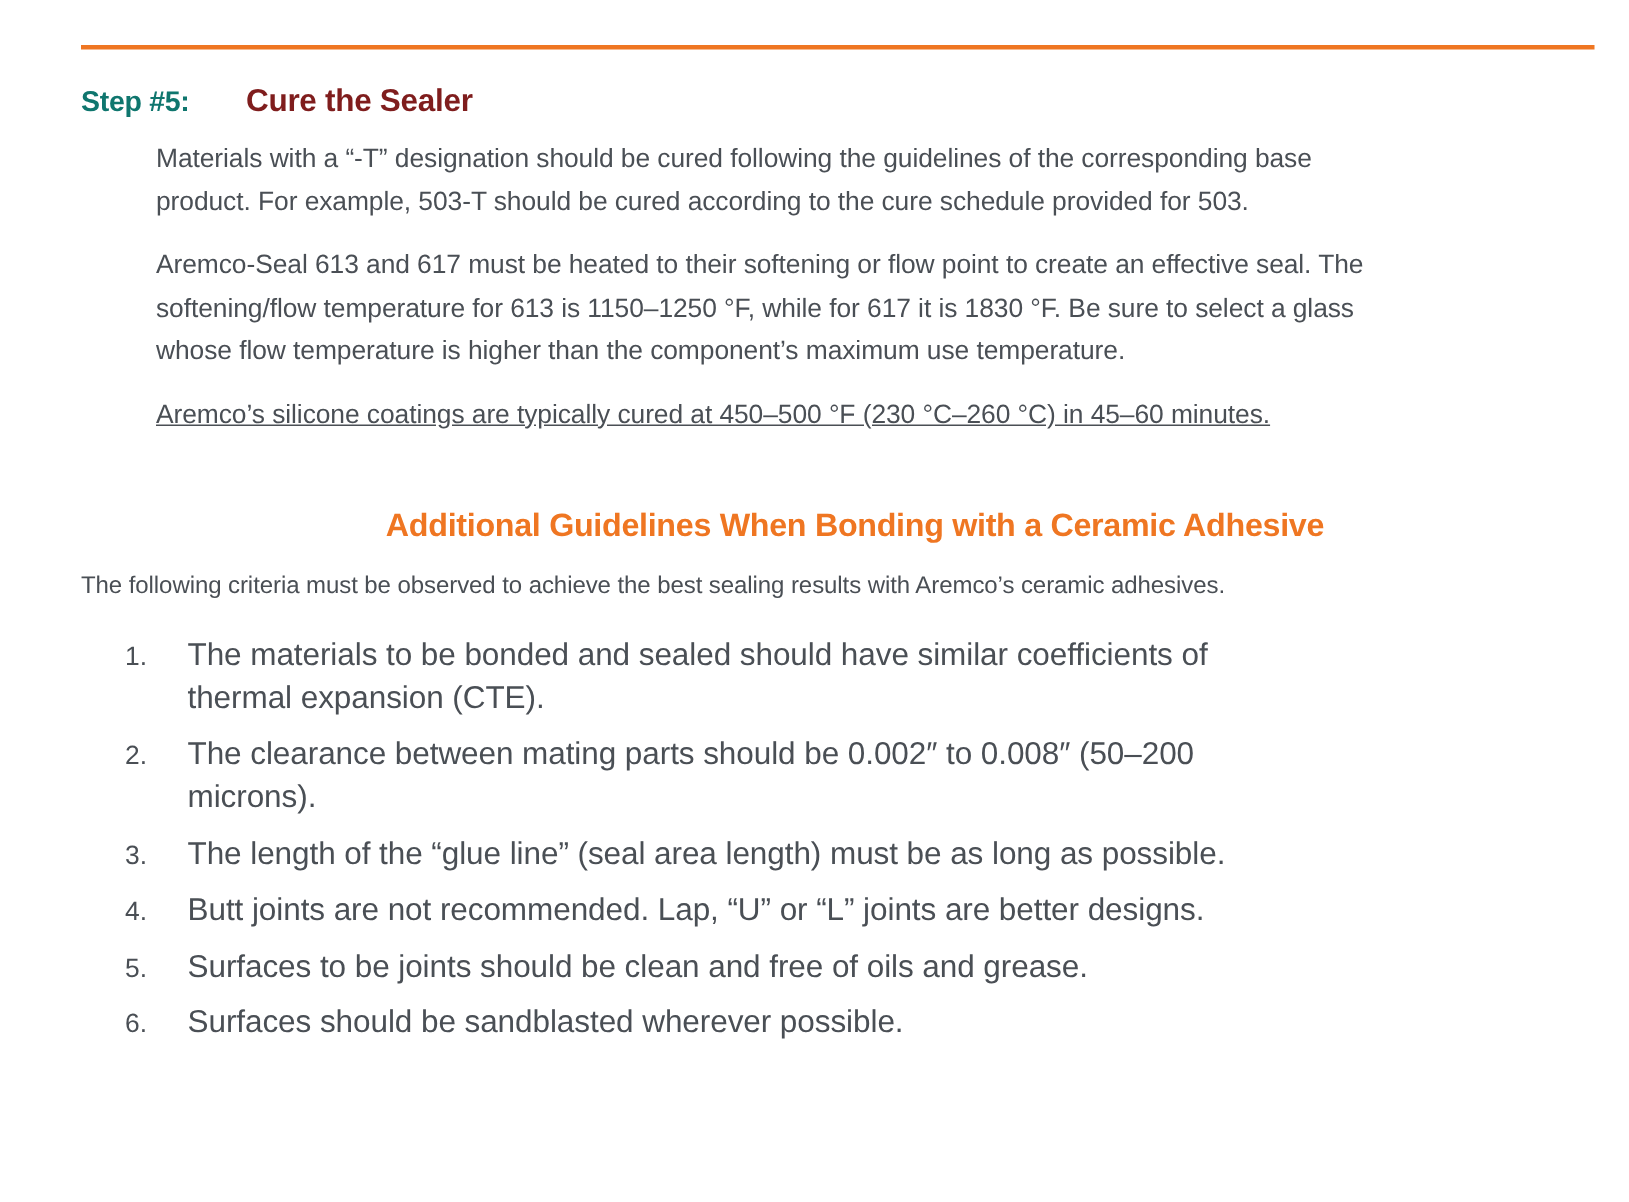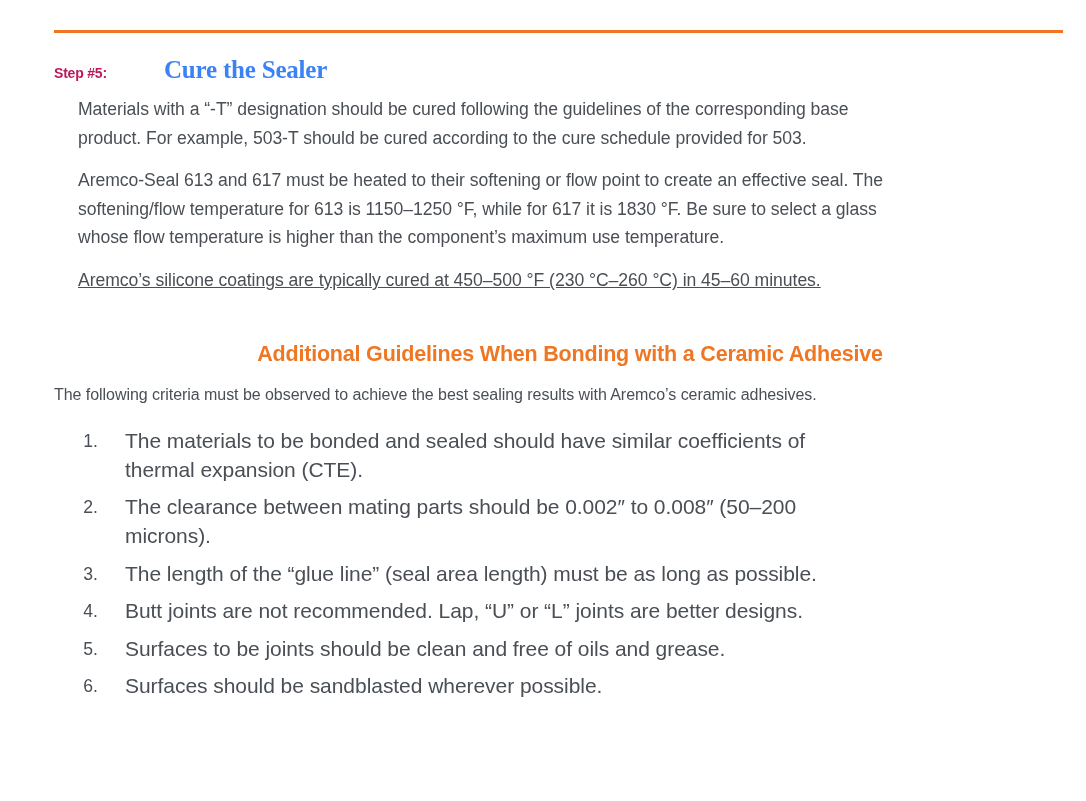--- a/index.html
+++ b/index.html
@@ -39,38 +39,37 @@
   }
 
   
   .step-heading {
     display: flex;
     align-items: baseline;
     padding-left: 54px;
     margin-bottom: 11px;
   }
   .step-label {
-    color: #be185d;
-    font-size: 14px;
+    color: #0f766e;
+    font-size: 19px;
     font-weight: bold;
     letter-spacing: -0.2px;
     width: 110px;
     flex: 0 0 110px;
   }
   .step-title {
-    color: #3b82f6;
-    font-size: 25px;
+    color: #7f1d1d;
+    font-size: 21px;
     font-weight: bold;
     letter-spacing: -0.2px;
-    font-family: Liberation Serif, serif;
   }
 
   
   .indent-block {
-    padding-left: 78px;
+    padding-left: 104px;
     padding-right: 170px;
   }
   .body-para {
     font-size: 17.6px;
     line-height: 28.6px;
     color: #4a4f55;
     margin: 0 0 15px 0;
     letter-spacing: -0.05px;
   }
   .body-para.tight {

